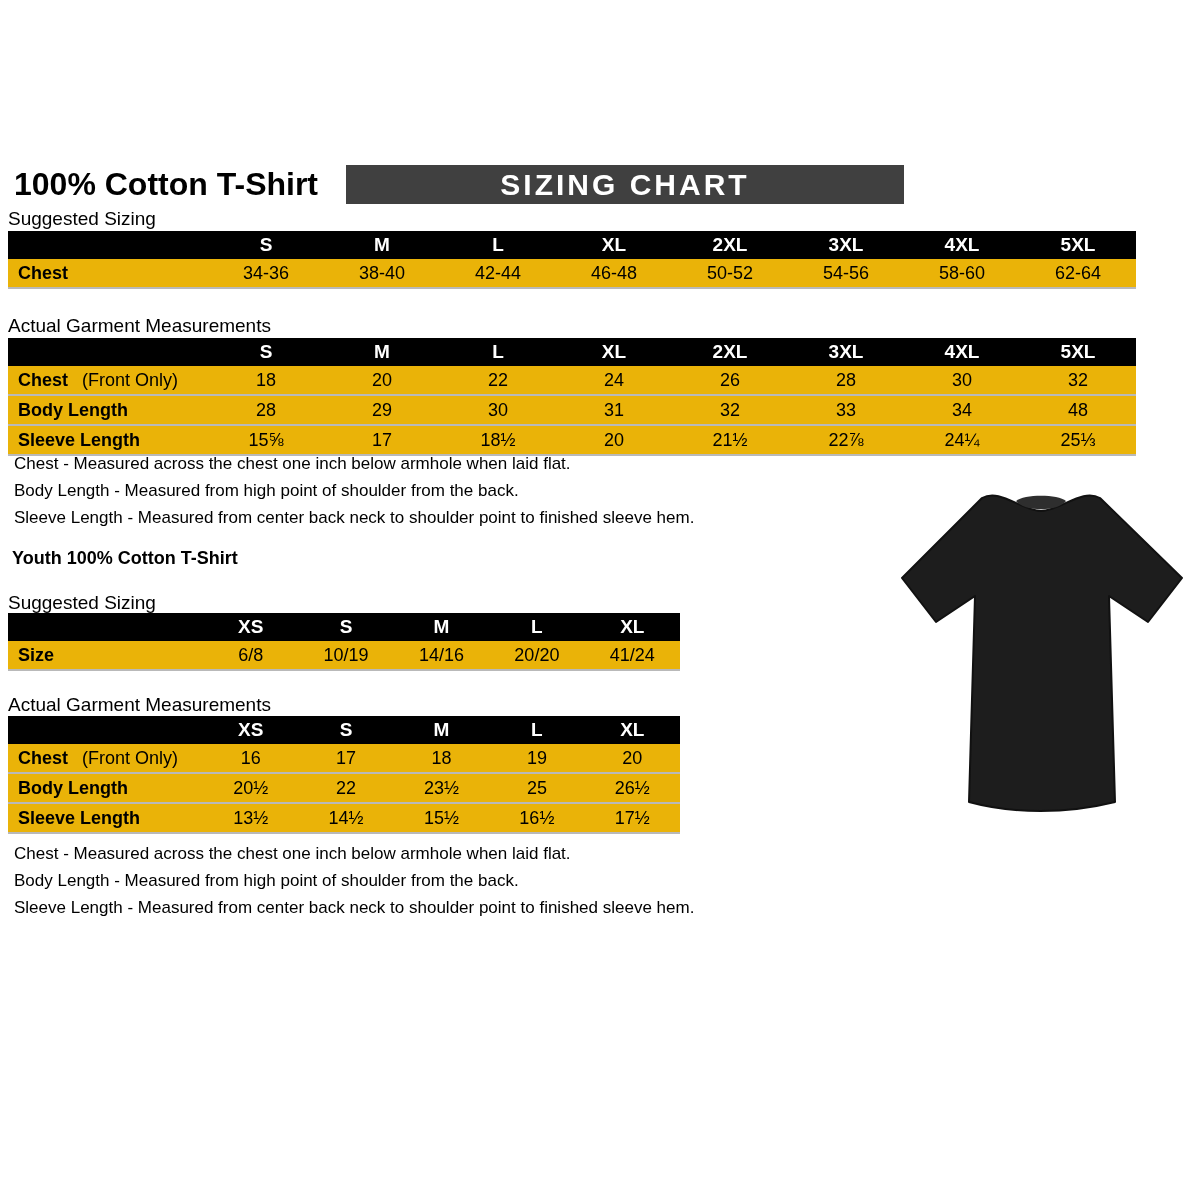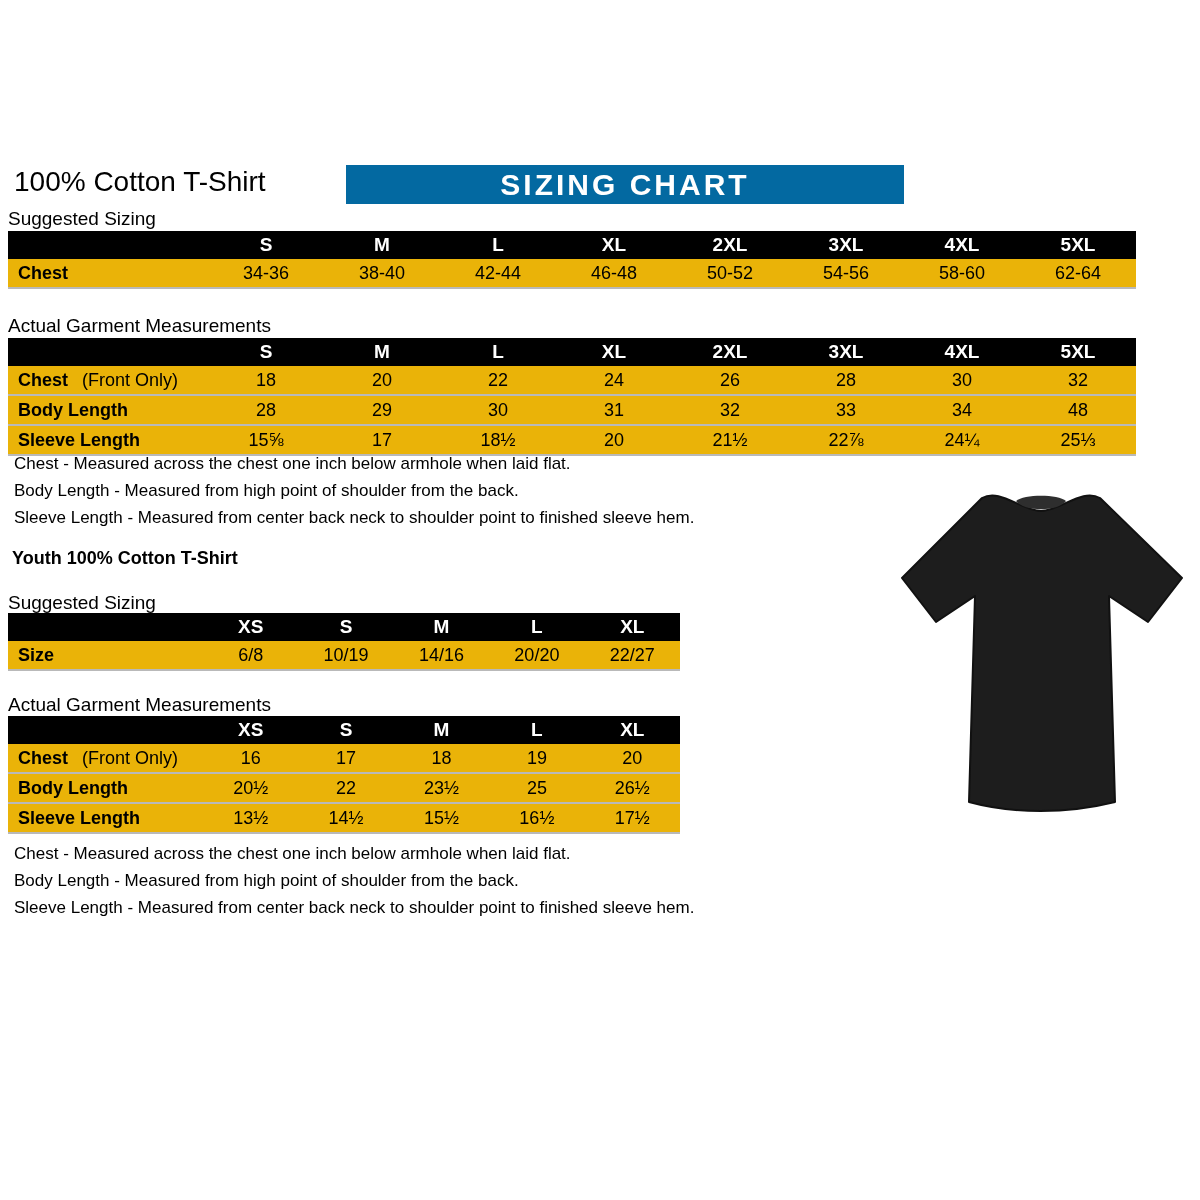--- a/index.html
+++ b/index.html
@@ -2,24 +2,24 @@
 <html><head>
 <meta charset="utf-8">
 <style>
   html,body{margin:0;padding:0;}
   body{
     width:1200px;height:1200px;position:relative;background:#ffffff;
     font-family:"Liberation Sans","DejaVu Sans",sans-serif;color:#000;
     overflow:hidden;
   }
   .abs{position:absolute;}
-  .adult-title{left:14px;top:166px;font-size:28px;font-weight:400;}
+  .adult-title{left:14px;top:166px;font-size:32px;font-weight:700;}
   .youth-title{left:12px;top:548px;font-size:18px;font-weight:700;}
   .banner{
-    left:346px;top:165px;width:558px;height:39px;background:#0369a1;color:#fff;
+    left:346px;top:165px;width:558px;height:39px;background:#404040;color:#fff;
     display:flex;align-items:center;justify-content:center;
     font-weight:700;font-size:30px;letter-spacing:3px;
   }
   .sec-label{font-size:19px;font-weight:400;}
   .table{left:8px;}
   .thead,.trow{display:grid;height:28px;}
   .thead{background:#000;color:#fff;font-weight:700;font-size:19px;}
   .trow{font-size:18px;border-bottom:2px solid #b9b9b9;background:#eab308;}
   .adult .thead,.adult .trow{grid-template-columns:200px repeat(8,1fr);width:1128px;}
   .youth .thead,.youth .trow{grid-template-columns:195px repeat(5,1fr);width:672px;}
@@ -138,21 +138,21 @@
       <div class="cell">XL</div>
     </div>
     <div class="trow">
       <div class="cell label">
         <b>Size</b>
       </div>
       <div class="cell">6/8</div>
       <div class="cell">10/19</div>
       <div class="cell">14/16</div>
       <div class="cell">20/20</div>
-      <div class="cell">22/27</div>
+      <div class="cell">41/24</div>
     </div>
   </div>
 
 <div class="abs sec-label" style="left:8px;top:694px;">Actual Garment Measurements</div>
 <div class="abs table youth" style="top:716px;">
     <div class="thead">
       <div class="cell label"></div>
       <div class="cell">XS</div>
       <div class="cell">S</div>
       <div class="cell">M</div>

